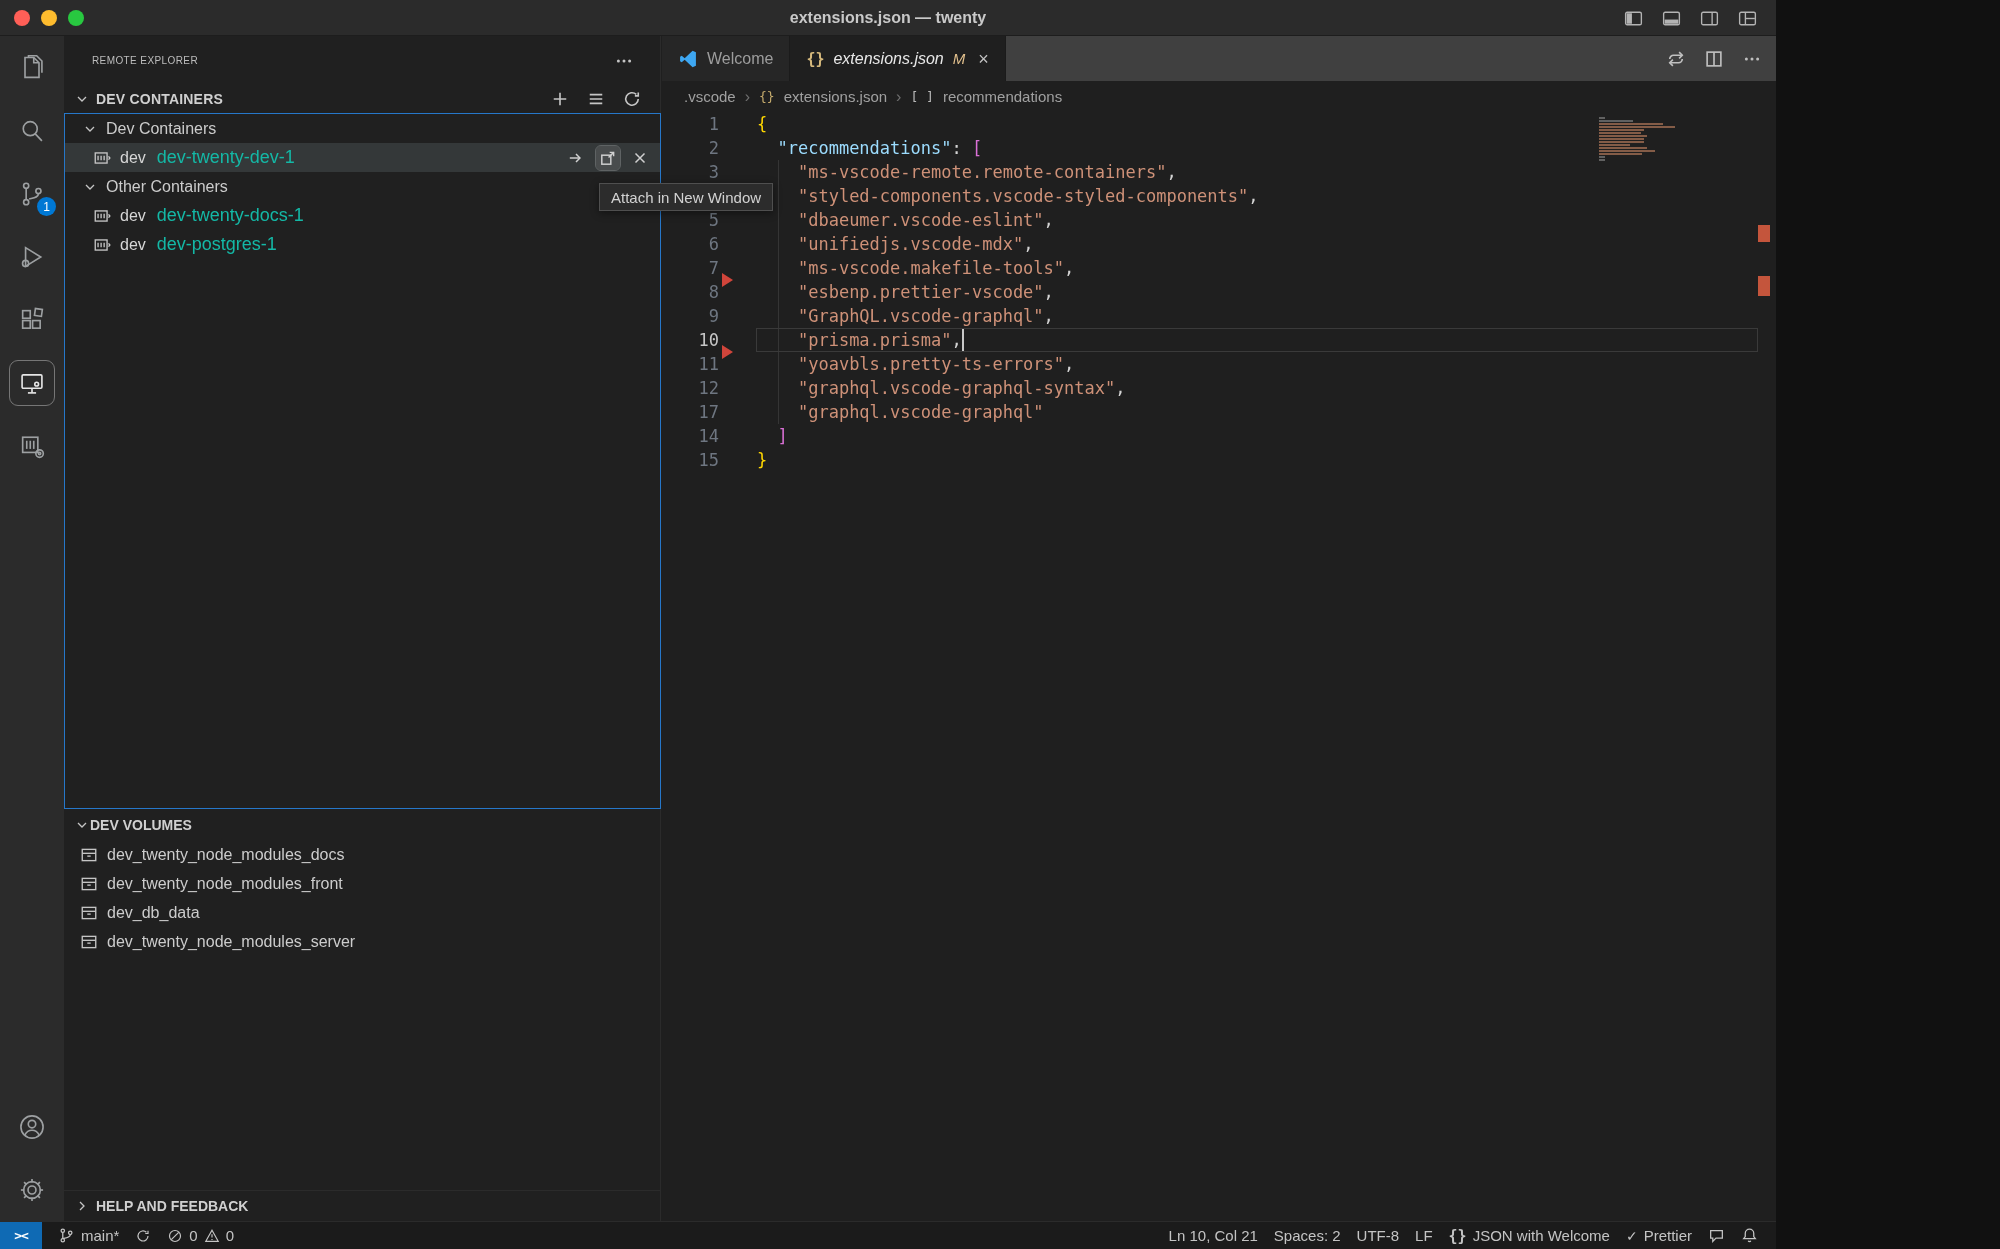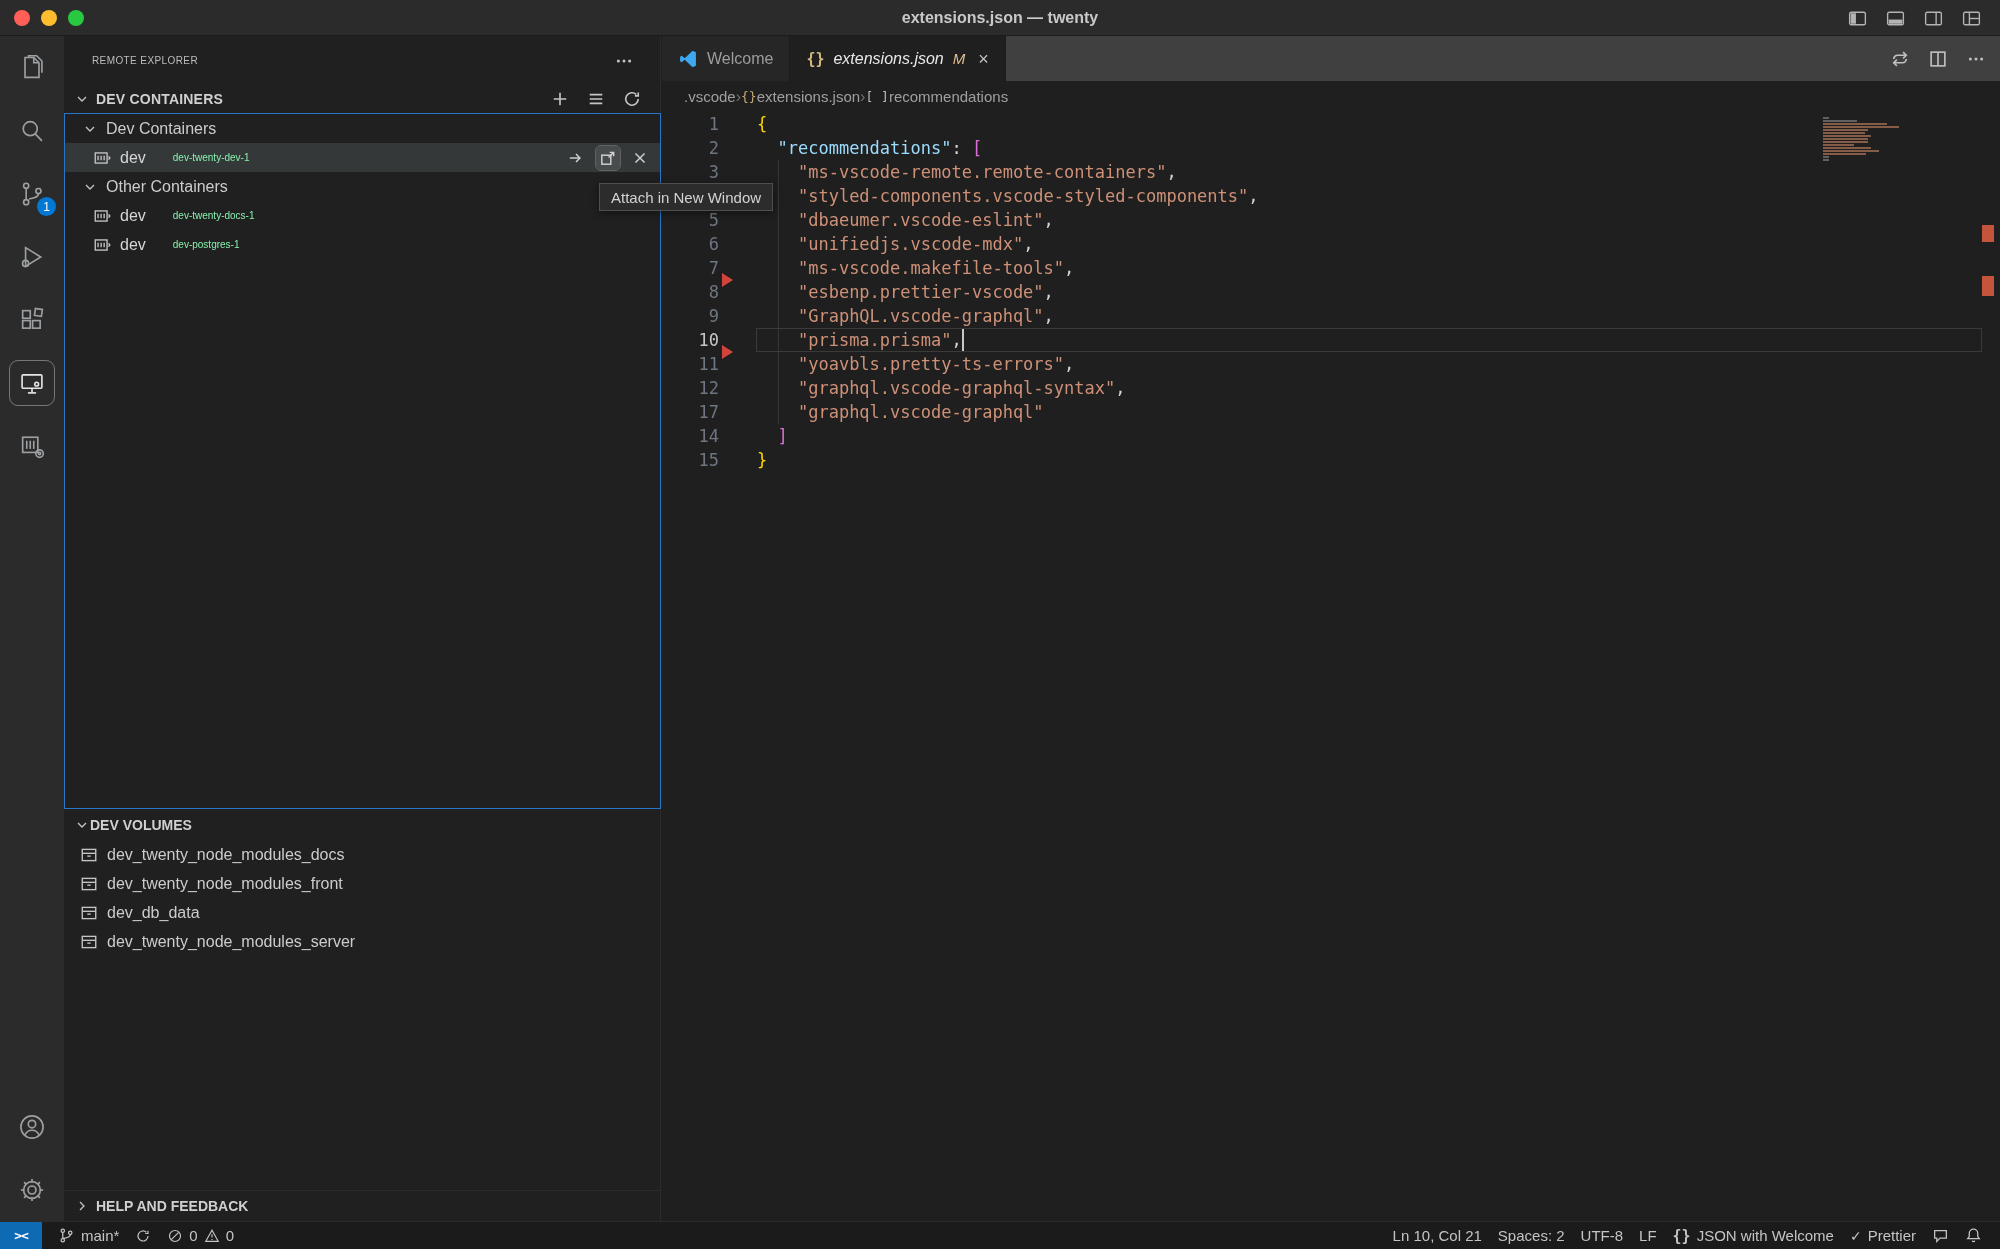--- a/index.html
+++ b/index.html
@@ -1,17 +1,17 @@
 <!DOCTYPE html>
 <html><head>
 <meta charset="utf-8">
 <style>
 *{margin:0;padding:0;box-sizing:border-box}
 html,body{width:2000px;height:1249px;background:#111}
-.app{position:relative;width:2000px;height:1249px;background:#1f1f1f;font-family:"Liberation Sans",sans-serif;color:#ccc;overflow:hidden}
+.app{position:relative;width:1776px;height:1249px;background:#1f1f1f;font-family:"Liberation Sans",sans-serif;color:#ccc;overflow:hidden}
 svg{display:block}
 
 
 .titlebar{position:absolute;top:0;left:0;right:0;height:36px;background:#2b2b2b;border-bottom:1px solid #1d1d1d;display:flex;align-items:center;z-index:5}
 .traffic{position:absolute;left:14px;top:10px;display:flex;gap:11px}
 .tl{width:16px;height:16px;border-radius:50%}
 .tl.red{background:#ff5f57}.tl.yellow{background:#febc2e}.tl.green{background:#28c840}
 .title{width:100%;text-align:center;font-size:16px;color:#c9c9c9;font-weight:600}
 .tb-icons{position:absolute;right:18px;top:7px;display:flex;gap:16px}
 .tb-icons .ic{width:22px;height:22px;display:flex;align-items:center;justify-content:center}
@@ -32,21 +32,21 @@
 .section-header{height:28px;display:flex;align-items:center;padding-left:10px;font-weight:700;font-size:14px;color:#d0d0d0;letter-spacing:.2px}
 .section-header .chev{margin-right:6px}
 .section-actions{margin-left:auto;display:flex;gap:16px;padding-right:18px}
 .s-ic{width:20px;height:20px;display:flex;align-items:center;justify-content:center}
 .s-ic svg,.chev svg{stroke:#c5c5c5;fill:none;stroke-width:1.3}
 .tree{position:absolute;top:77px;left:0;width:597px;height:696px;border:1px solid #2677c9;background:#202020}
 .trow{height:29px;display:flex;align-items:center;font-size:16px;color:#cccccc;position:relative}
 .trow .chev{margin-left:17px;margin-right:8px}
 .trow.item .t-icon{margin-left:28px;margin-right:9px}
 .tname{color:#d6d6d6}
-.tdesc{color:#86efac;font-size:10px;margin-left:27px;white-space:nowrap}
+.tdesc{color:#14b8a6;font-size:18px;margin-left:11px;white-space:nowrap}
 .trow.hovered{background:#343839}
 .row-actions{margin-left:auto;display:flex;gap:8px;padding-right:8px}
 .act{width:24px;height:24px;display:flex;align-items:center;justify-content:center;border-radius:5px}
 .act svg{stroke:#d0d0d0;fill:none;stroke-width:1.3}
 .act.focused{background:rgba(99,102,103,.45);outline:1px solid #5f6364}
 .volumes{position:absolute;top:773px;left:0;width:596px}
 .vol-header{height:31px;display:flex;align-items:center;padding-left:10px;font-weight:700;font-size:14px;color:#d0d0d0}
 .vrow{height:29px;display:flex;align-items:center;font-size:16px;color:#cccccc}
 .vrow .t-icon{margin-left:16px;margin-right:9px}
 .help{position:absolute;bottom:0;left:0;width:596px;height:31px;display:flex;align-items:center;padding-left:10px;font-weight:700;font-size:14px;color:#d0d0d0;border-top:1px solid #2b2b2b}
@@ -59,21 +59,21 @@
 .editor{position:absolute;top:36px;left:662px;right:0;bottom:28px;background:#1f1f1f}
 .tabbar{height:45px;background:#404040;display:flex;position:relative}
 .tab{display:flex;align-items:center;gap:9px;padding:0 16px;font-size:16px;color:#9d9d9d;background:#262626;border-right:1px solid #1b1b1b}
 .tab.active{background:#1f1f1f;color:#e8e8e8}
 .tab.active .tab-label{font-style:italic}
 .json-ic{font-family:"DejaVu Sans Mono",monospace;font-weight:bold;font-size:15px;color:#d7ba7d}
 .mod{color:#e2c08d;font-size:15px;font-style:italic}
 .tab-close{color:#c0c0c0;font-size:18px;margin-left:4px;line-height:1}
 .tab-actions{position:absolute;right:14px;top:0;height:45px;display:flex;align-items:center;gap:18px}
 .tab-actions svg{stroke:#c0c0c0;fill:none;stroke-width:1.3}
-.breadcrumbs{height:31px;display:flex;align-items:center;padding-left:22px;font-size:15px;color:#a0a0a0}
+.breadcrumbs{height:31px;display:flex;align-items:center;gap:9px;padding-left:22px;font-size:15px;color:#a0a0a0}
 .bc-sep{color:#6f6f6f;font-size:16px}
 .bc-sym{font-family:"DejaVu Sans Mono",monospace;font-size:13px;color:#b9b9b9}
 .bc-sym.braces{color:#c5ab6d}
 .codearea{position:absolute;top:76px;left:0;right:0;bottom:0;font-family:"DejaVu Sans Mono",monospace;font-size:17px;line-height:24px;overflow:hidden}
 .code-row{display:flex;height:24px;position:relative}
 .ln{width:57px;text-align:right;color:#6e7681;flex:none}
 .deco{width:38px;flex:none}
 .code{white-space:pre;color:#d4d4d4}
 .code-row.current .ln{color:#c6c6c6}
 .tok-key{color:#9cdcfe}

